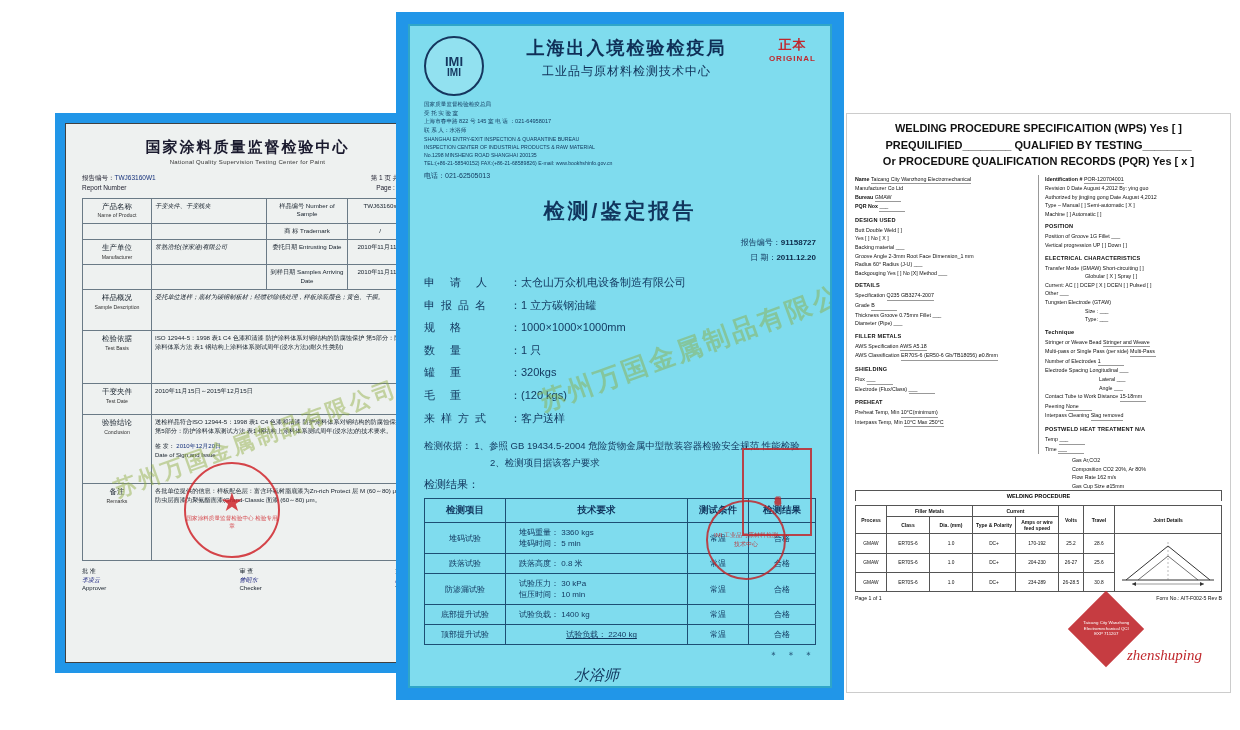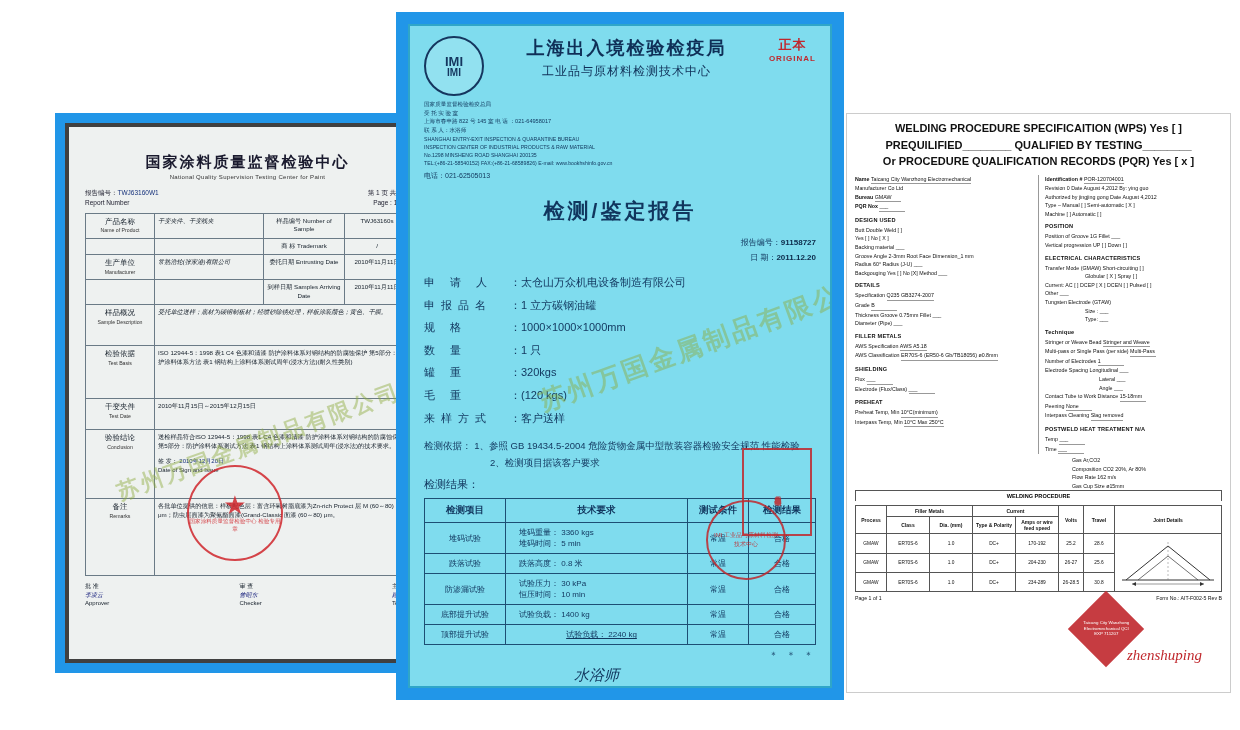--- a/index.html
+++ b/index.html
@@ -3,21 +3,21 @@
 <meta charset="utf-8">
 <style>
   html,body{margin:0;padding:0;background:#fff;}
   body{width:1240px;height:730px;position:relative;overflow:hidden;font-family:"Liberation Sans",sans-serif;}
 
   .cert{position:absolute;background:#2196e8;padding:10px;box-sizing:border-box;}
   .cert .inner{width:100%;height:100%;box-sizing:border-box;position:relative;overflow:hidden;}
 
   
   #cert-left{left:55px;top:113px;width:385px;height:560px;}
-  #cert-left .inner{background:#eef1f0;border:4px solid #404040;padding:26px 16px;}
+  #cert-left .inner{background:#eef1f0;border:1px solid #404040;padding:14px 16px;}
   .lt-title{text-align:center;color:#1a1a2e;}
   .lt-title .cn{font-size:15px;letter-spacing:2px;font-weight:bold;}
   .lt-title .en{font-size:6px;letter-spacing:.3px;color:#333;margin-top:2px;}
   .lt-title2{text-align:center;margin-top:6px;}
   .lt-title2 .cn{font-size:13px;letter-spacing:4px;font-weight:bold;}
   .lt-title2 .en{font-size:6px;letter-spacing:1px;color:#333;margin-top:1px;}
   .lt-meta{display:flex;justify-content:space-between;font-size:6.5px;margin-top:8px;color:#1b1b2b;}
   .lt-meta div{line-height:1.5;}
   .lt-table{width:100%;border-collapse:collapse;margin-top:5px;table-layout:fixed;}
   .lt-table td{border:1px solid #6a7a86;font-size:6.2px;vertical-align:top;padding:3px 3px;color:#16202b;line-height:1.45;}

